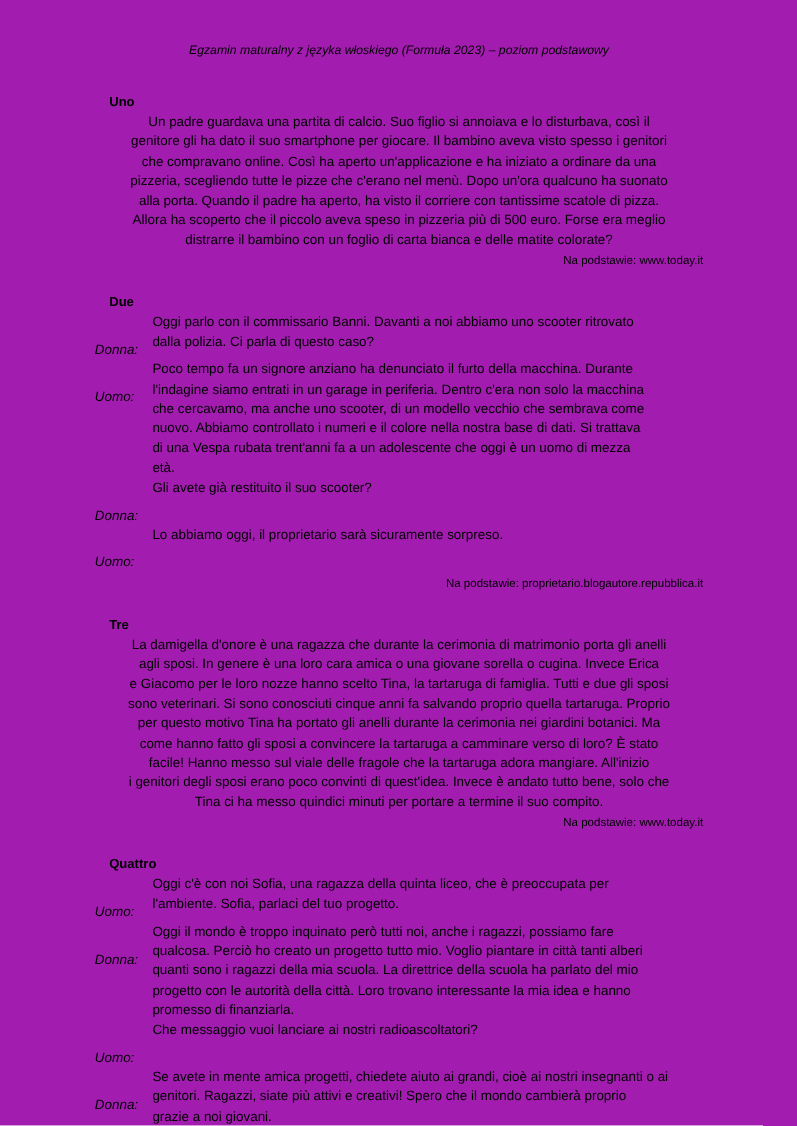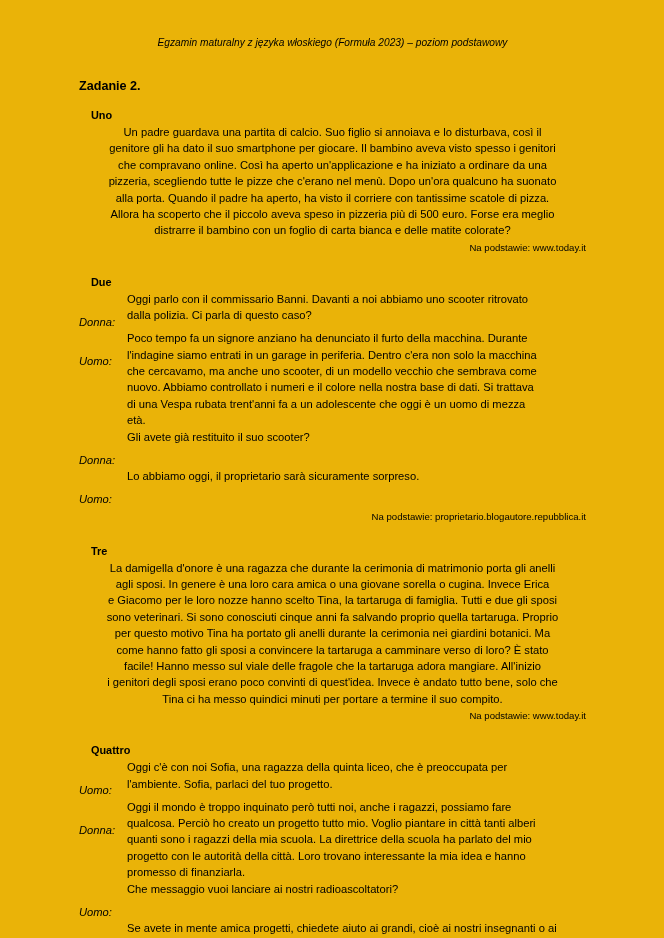--- a/index.html
+++ b/index.html
@@ -16,21 +16,21 @@
     -webkit-font-smoothing: antialiased;
   }
 
   .page {
     position: relative;
     width: 664px;
     height: 938px;
     box-sizing: border-box;
     padding: 0;
     overflow: hidden;
-    background: #eab308;
+    background: #a21caf;
   }
 
   
   .page-header {
     position: absolute;
     left: 79px;
     top: 36px;
     width: 507px;
     text-align: center;
     font-style: italic;
@@ -107,21 +107,20 @@
 </head>
 <body>
 
 <div class="page">
 
   <div class="page-header">
     <div>Egzamin maturalny z języka włoskiego (Formuła 2023) – poziom podstawowy</div>
   </div>
 
   <div class="content">
-    <div class="task-title">Zadanie 2.</div>
     <div id="sections-root">
         <div class="section">
           <div class="section-label">Uno</div>
           <div class="para">Un padre guardava una partita di calcio. Suo figlio si annoiava e lo disturbava, così il
 genitore gli ha dato il suo smartphone per giocare. Il bambino aveva visto spesso i genitori
 che compravano online. Così ha aperto un'applicazione e ha iniziato a ordinare da una
 pizzeria, scegliendo tutte le pizze che c'erano nel menù. Dopo un'ora qualcuno ha suonato
 alla porta. Quando il padre ha aperto, ha visto il corriere con tantissime scatole di pizza.
 Allora ha scoperto che il piccolo aveva speso in pizzeria più di 500 euro. Forse era meglio
 distrarre il bambino con un foglio di carta bianca e delle matite colorate?</div>

